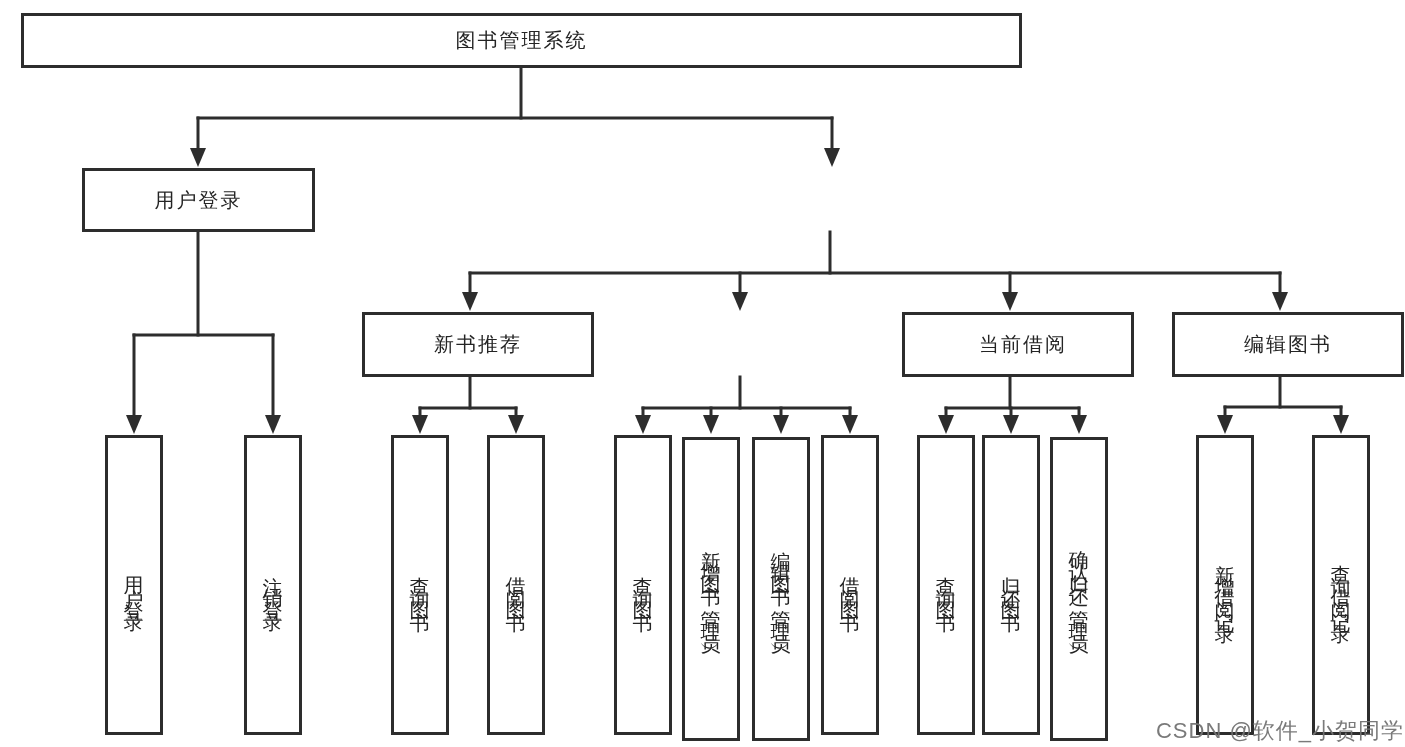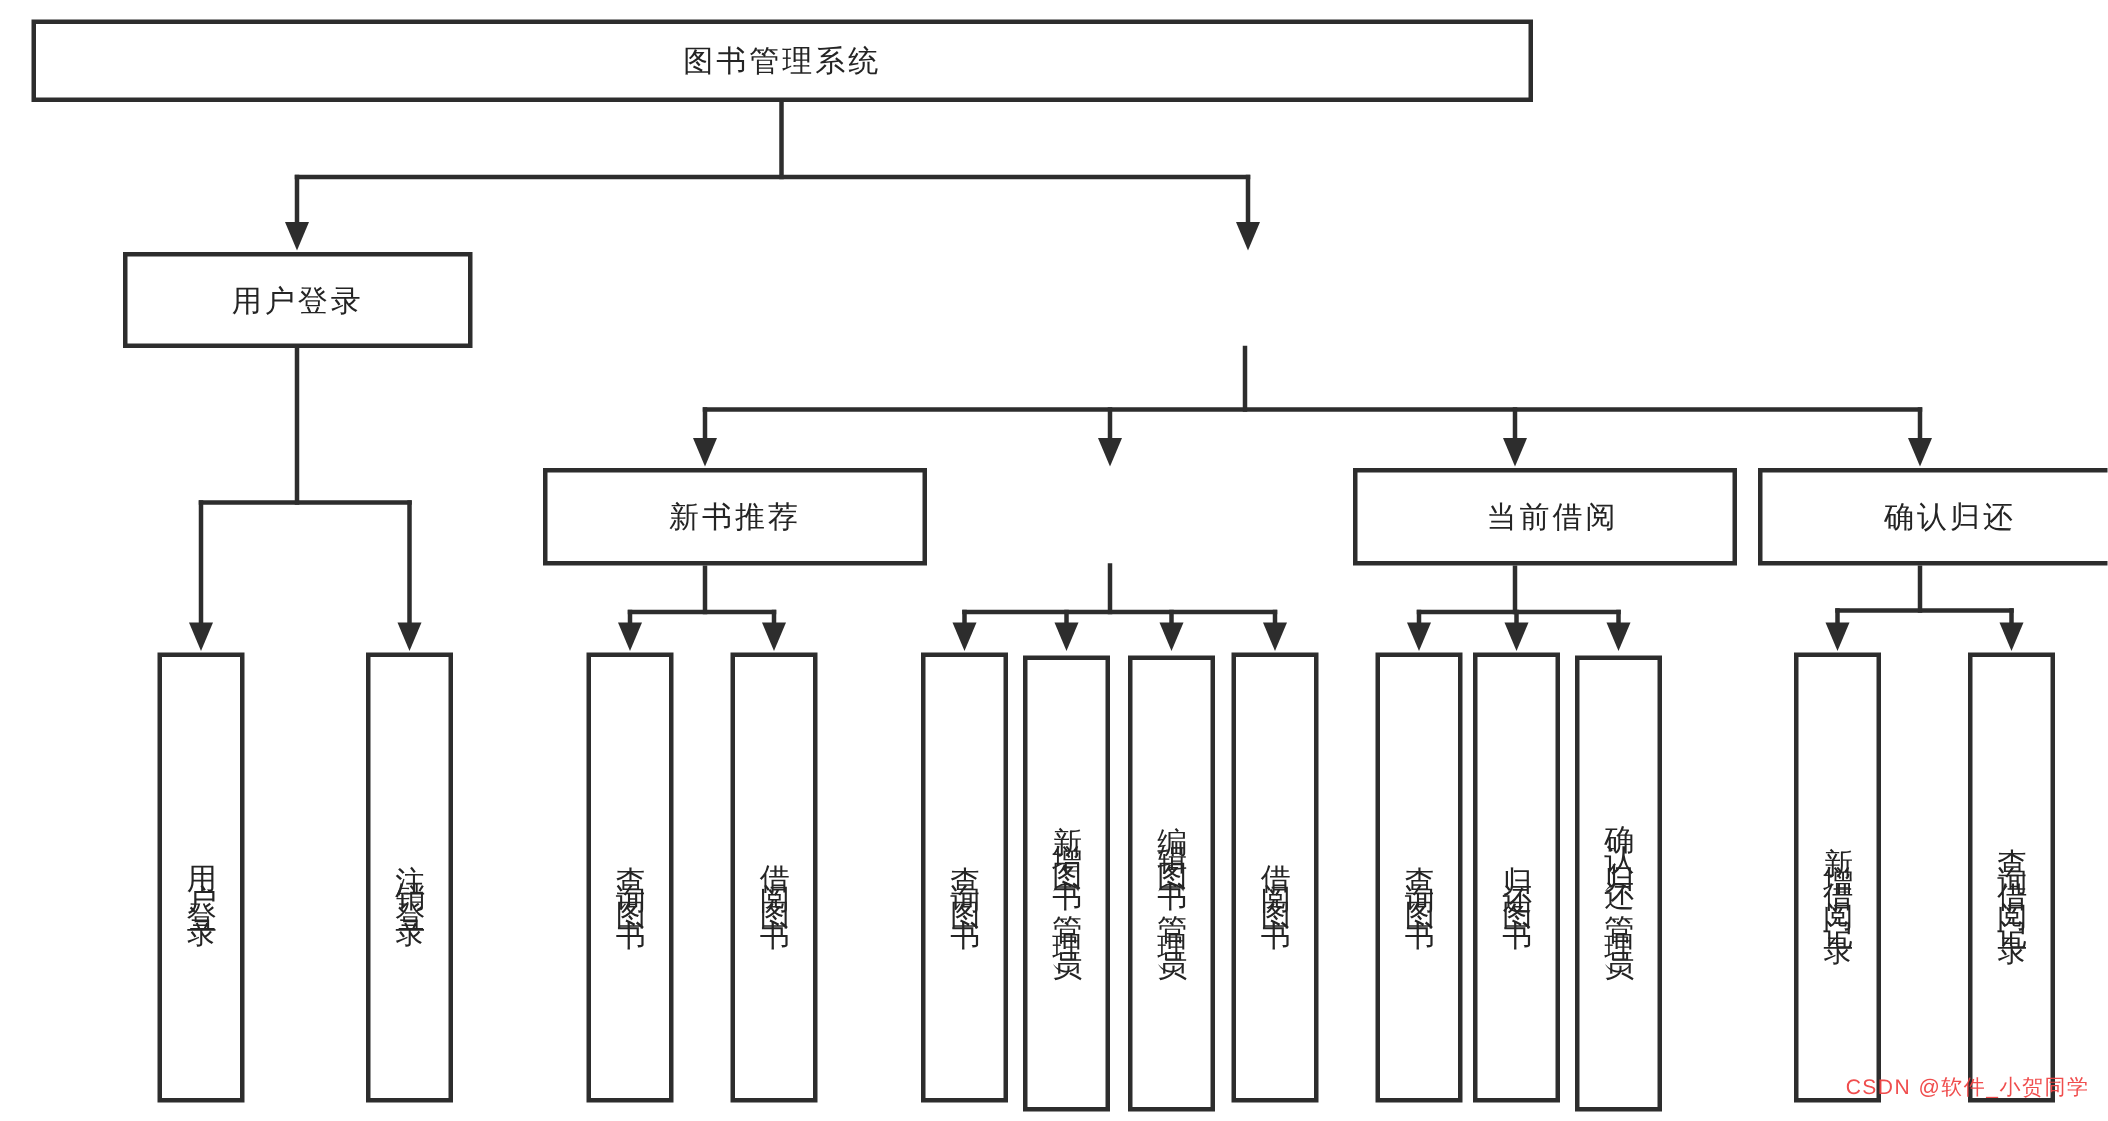--- a/index.html
+++ b/index.html
@@ -41,21 +41,21 @@
     color: #242424;
     white-space: nowrap;
   }
   
   .root-box { left: 21px; top: 13px; width: 1001px; height: 55px; justify-content: center; }
   
   .l2 { width: 233px; height: 64px; }
   .l2.user  { left: 82px;  top: 168px; }
   .l2.book  { left: 712px; top: 168px; }
   
-  .l3 { width: 256px; height: 65px; top: 312px; }
+  .l3 { width: 232px; height: 65px; top: 312px; }
   .l3.a { left: 362px; }
   .l3.b { left: 632px; }
   .l3.c { left: 902px; padding-left: 10px; }
   .l3.d { left: 1172px; }
   
   .leaf {
     width: 58px;
     height: 300px;
     top: 435px;
   }
@@ -80,26 +80,26 @@
   .leaf.x7  { left: 752px; }
   .leaf.x8  { left: 821px; }
   .leaf.x9  { left: 917px; }
   .leaf.x10 { left: 982px; }
   .leaf.x11 { left: 1050px; }
   .leaf.x12 { left: 1196px; }
   .leaf.x13 { left: 1312px; }
   
   .watermark {
     position: absolute;
-    right: 12px;
+    right: 1px;
     top: 716px;
     z-index: 5;
-    font-size: 14px;
+    font-size: 22px;
     letter-spacing: 1px;
-    color: #ef4444;
+    color: #737373;
     opacity: 0.95;
     white-space: nowrap;
   }
 </style>
 </head>
 <body>
 
 <div class="stage">
 
   <svg class="connectors" width="1405" height="747" viewBox="0 0 1405 747">
@@ -179,21 +179,21 @@
     <span class="lbl">用户登录</span>
   </div>
 
   <div class="node l3 a">
     <span class="lbl">新书推荐</span>
   </div>
   <div class="node l3 c">
     <span class="lbl">当前借阅</span>
   </div>
   <div class="node l3 d">
-    <span class="lbl">确认归还</span>
+    <span class="lbl">编辑图书</span>
   </div>
 
   <div class="node leaf x1">
     <span class="lbl">用户登录</span>
   </div>
   <div class="node leaf x2">
     <span class="lbl">注销登录</span>
   </div>
   <div class="node leaf x3">
     <span class="lbl">查询图书</span>

